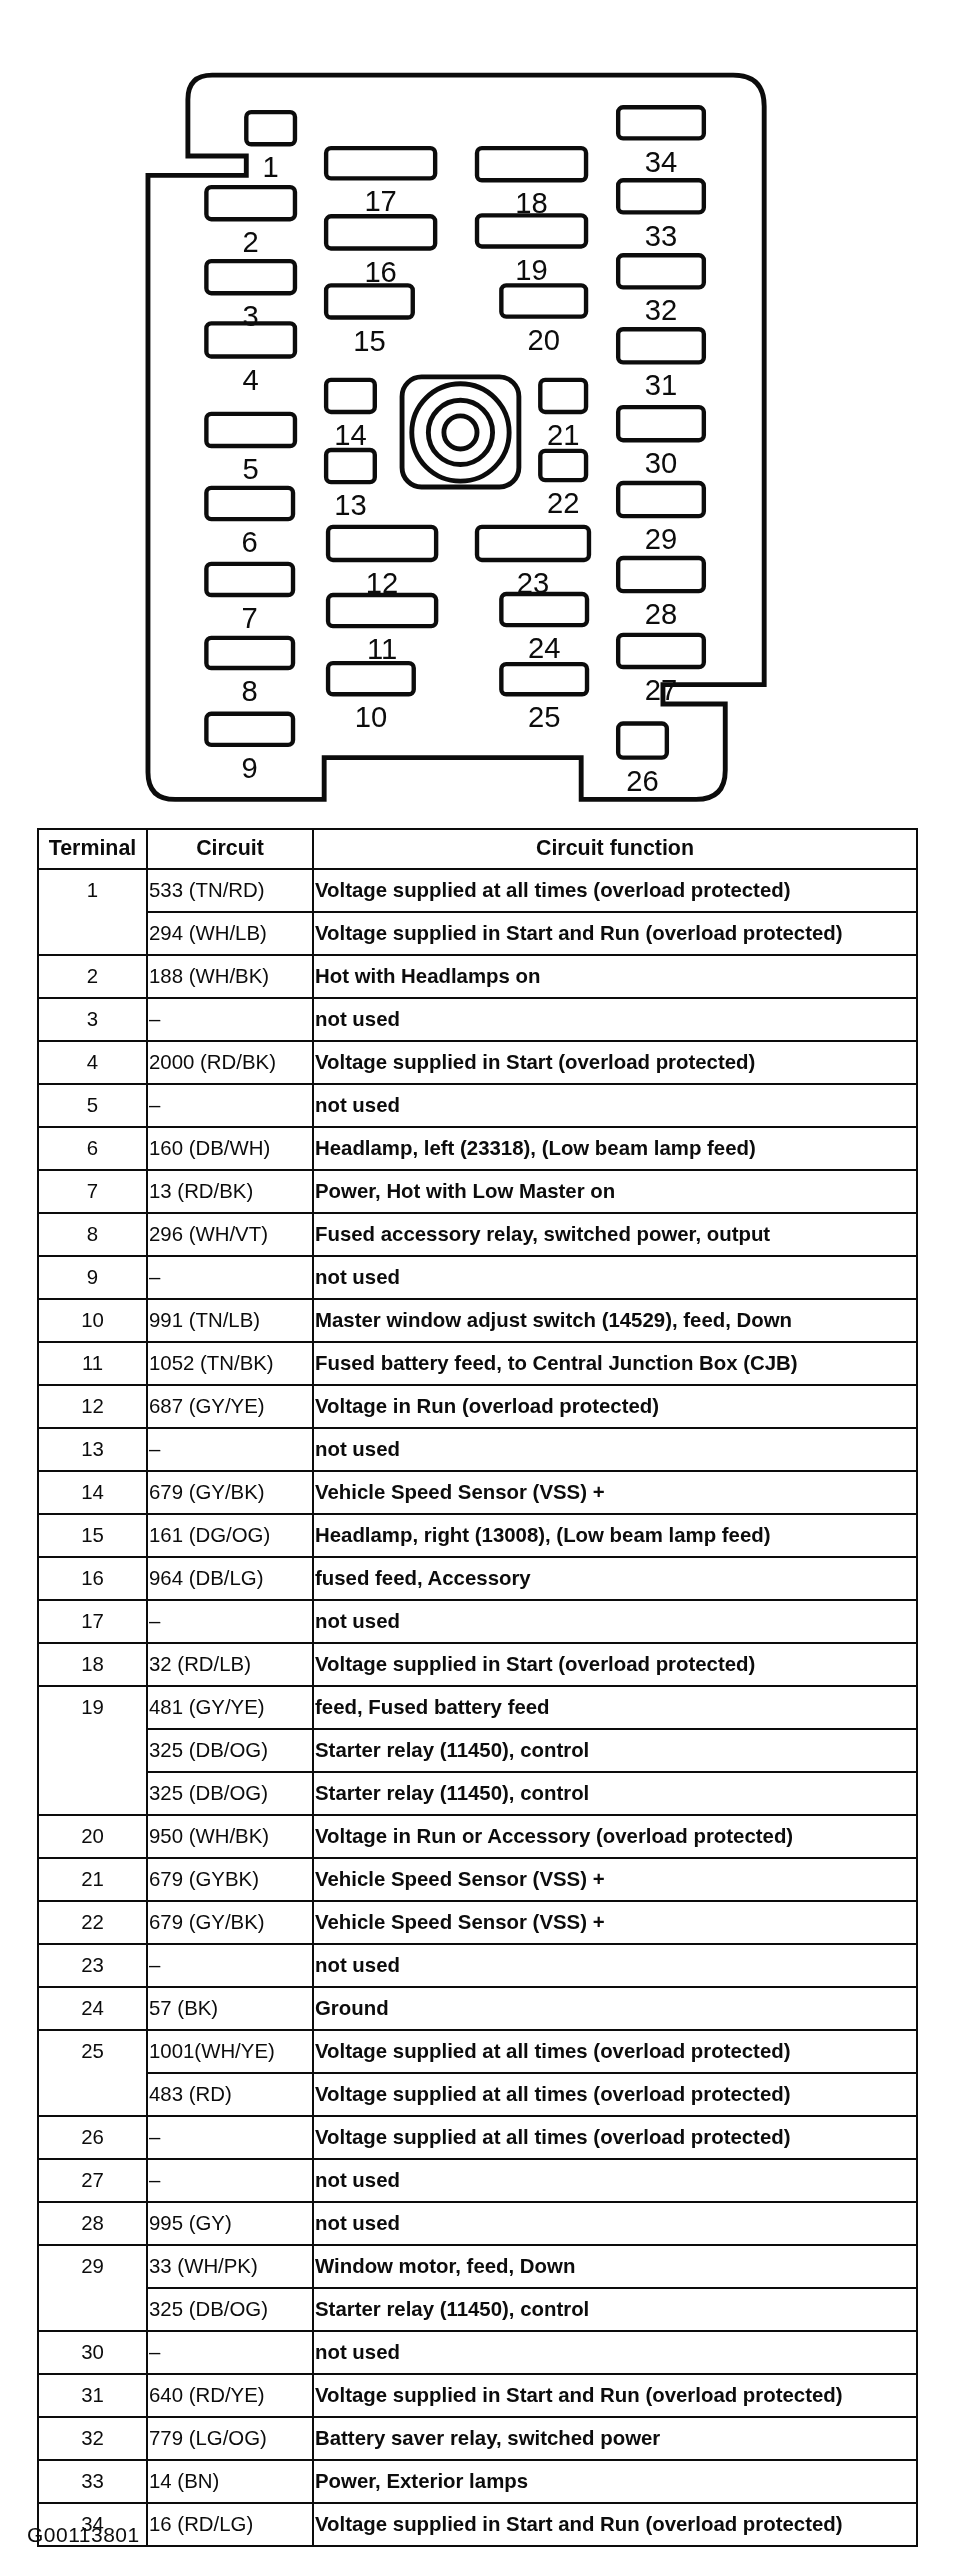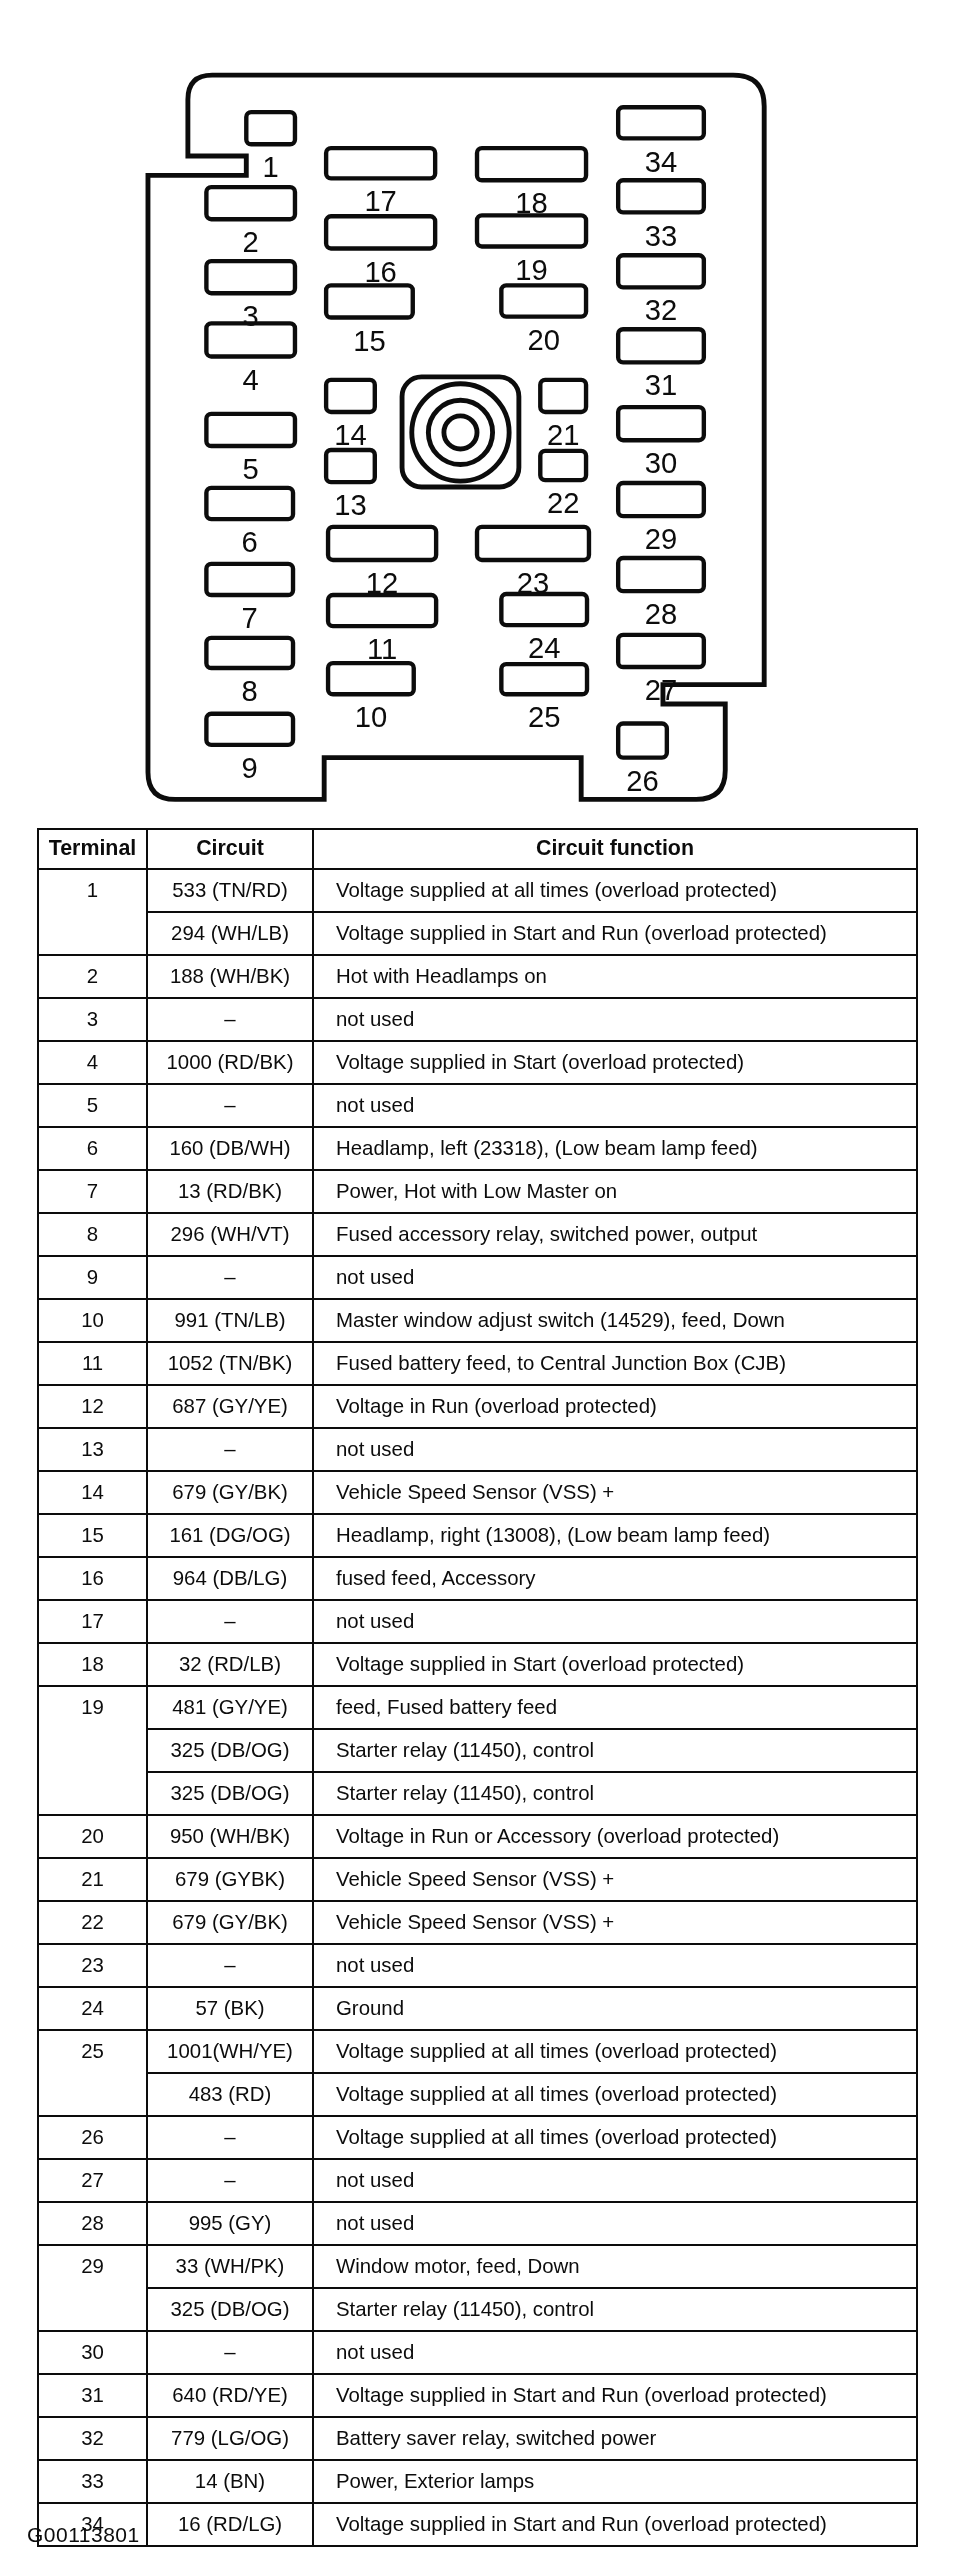--- a/index.html
+++ b/index.html
@@ -32,22 +32,22 @@
     border:2.9px solid #0c0c0c;
     font-size:20.4px;
     line-height:1.1;
     overflow:hidden;
     white-space:nowrap;
   }
   table.pinout th{height:36px;font-size:21.4px;font-weight:bold;text-align:center;margin-top:40px;}
   table.pinout td{height:39px;}
   td.terminal-cell{text-align:center;}
   td.terminal-cell.grouped{vertical-align:top;padding-top:8.8px;}
-  td.circuit-cell{text-align:center;}
-  td.function-cell{text-align:left;padding-left:22px;}
+  td.circuit-cell{}
+  td.function-cell{text-align:left;padding-left:1px;font-weight:bold;}
   .figure-id{
     position:absolute;left:27px;top:2523px;
     font-size:21px;letter-spacing:0.5px;
   }
 </style>
 </head>
 <body>
 
 <div class="page">
 
@@ -161,21 +161,21 @@
           <td class="circuit-cell">188 (WH/BK)</td>
           <td class="function-cell">Hot with Headlamps on</td>
         </tr>
         <tr>
           <td class="terminal-cell" rowspan="1">3</td>
           <td class="circuit-cell">–</td>
           <td class="function-cell">not used</td>
         </tr>
         <tr>
           <td class="terminal-cell" rowspan="1">4</td>
-          <td class="circuit-cell">1000 (RD/BK)</td>
+          <td class="circuit-cell">2000 (RD/BK)</td>
           <td class="function-cell">Voltage supplied in Start (overload protected)</td>
         </tr>
         <tr>
           <td class="terminal-cell" rowspan="1">5</td>
           <td class="circuit-cell">–</td>
           <td class="function-cell">not used</td>
         </tr>
         <tr>
           <td class="terminal-cell" rowspan="1">6</td>
           <td class="circuit-cell">160 (DB/WH)</td>

